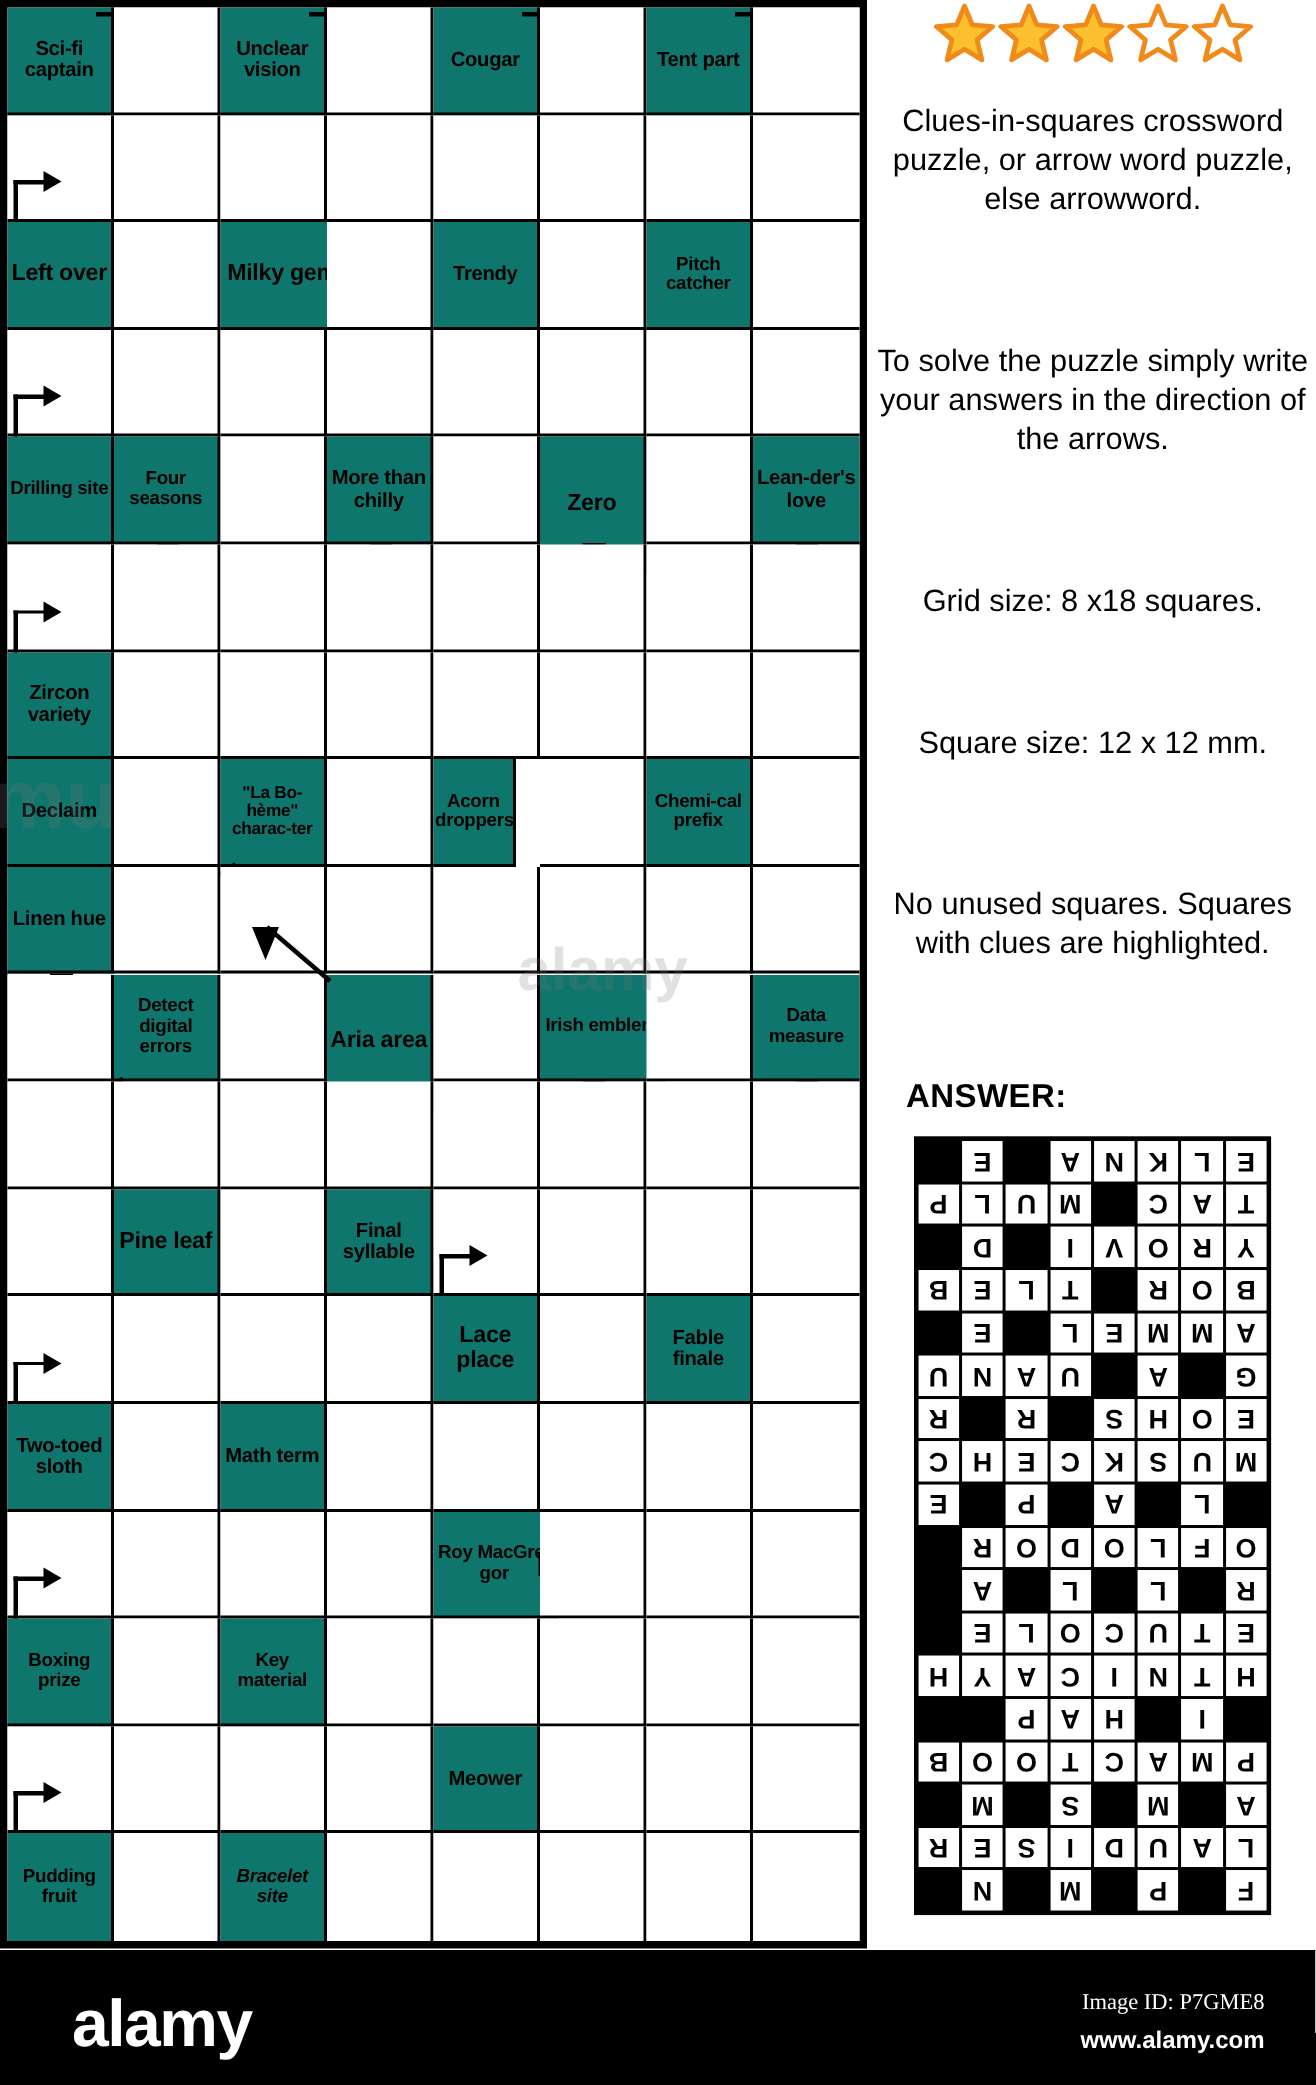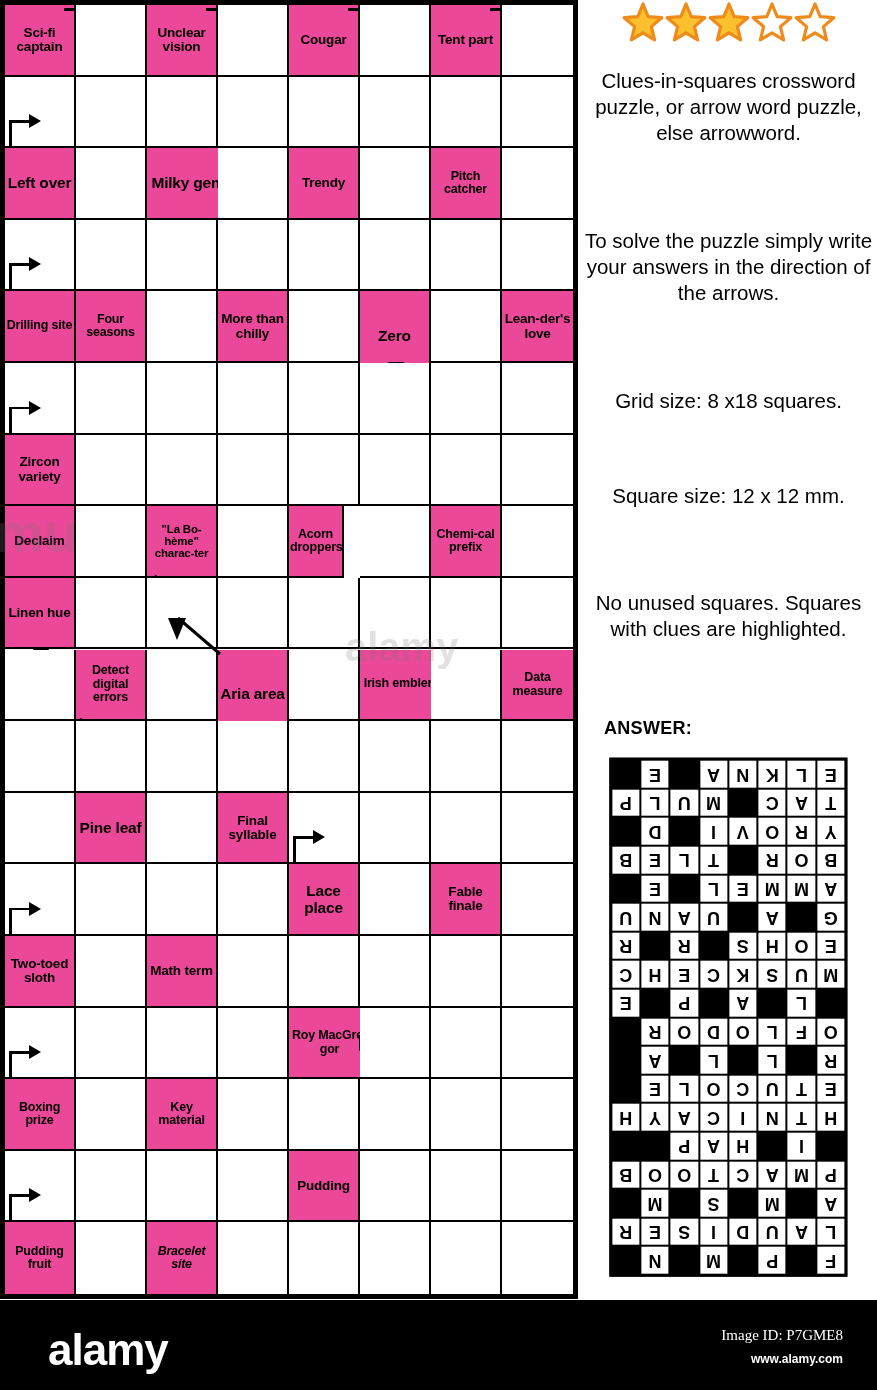--- a/index.html
+++ b/index.html
@@ -9,21 +9,21 @@
   #puzzle-grid{
     position:absolute;left:0;top:0;width:578px;height:1299px;
     border:5px solid #000;box-sizing:border-box;background:#fff;
   }
   .grid-inner{position:relative;width:100%;height:100%;}
   .cell{
     position:absolute;box-sizing:border-box;
     border-right:2px solid #000;border-bottom:2px solid #000;
     background:#ffffff;overflow:visible;
   }
-  .cell.clue{background:#ec4899;}
+  .cell.clue{background:#0f766e;}
   .cell .clue-text{
     position:absolute;left:1px;right:1px;top:50%;transform:translateY(-50%);
     text-align:center;font-weight:bold;line-height:1.06;
     color:#000;letter-spacing:-0.2px;
   }
   .fs-13{font-size:13.5px;}
   .fs-12{font-size:12.5px;}
   .fs-11{font-size:11.5px;}
   .fs-15{font-size:15.5px;}
 
@@ -55,21 +55,21 @@
   .desc{
     position:absolute;left:0;width:297px;text-align:center;
     font-size:20.5px;line-height:1.27;color:#000;
   }
   #desc-1{top:68px;}
   #desc-2{top:228px;}
   #desc-3{top:388px;}
   #desc-4{top:483px;}
   #desc-5{top:590px;}
   #answer-label{
-    position:absolute;left:24px;top:718px;font-size:18px;font-weight:bold;color:#000;
+    position:absolute;left:24px;top:718px;font-size:22px;font-weight:bold;color:#000;
     letter-spacing:0.3px;
   }
   
   #answer-grid{
     position:absolute;left:29px;top:758px;
     display:grid;grid-template-columns:repeat(8,29.3px);grid-auto-rows:28.6px;
     background:#000;border:2px solid #000;box-sizing:content-box;
     transform:rotate(180deg);
   }
   .acell{
@@ -79,21 +79,21 @@
   }
   .acell.blk{background:#000;}
 
   
   #footer-bar{position:absolute;left:0;top:1300px;width:877px;height:90px;background:#000;}
   #alamy-logo{
     position:absolute;left:48px;top:1325px;color:#fff;font-size:44px;font-weight:bold;
     font-family:"Liberation Sans",sans-serif;letter-spacing:-1px;
   }
   #image-id{position:absolute;right:34px;top:1327px;color:#fff;font-size:15px;font-family:"Liberation Serif",serif;}
-  #site-url{position:absolute;right:34px;top:1352px;color:#fff;font-size:12px;font-weight:bold;}
+  #site-url{position:absolute;right:34px;top:1352px;color:#fff;font-size:16px;font-weight:bold;}
   
   .wm{
     position:absolute;color:rgba(120,120,120,0.22);font-weight:bold;
     font-size:56px;pointer-events:none;user-select:none;font-family:"Liberation Sans",sans-serif;
   }
 </style>
 </head>
 <body>
 
 <div id="puzzle-grid">
@@ -374,21 +374,21 @@
       <div class="cell" style="left: 213px; top: 1074.17px; width: 71px; height: 71.6111px;"></div>
       <div class="cell" style="left: 284px; top: 1074.17px; width: 71px; height: 71.6111px;"></div>
       <div class="cell" style="left: 355px; top: 1074.17px; width: 71px; height: 71.6111px;"></div>
       <div class="cell" style="left: 426px; top: 1074.17px; width: 71px; height: 71.6111px;"></div>
       <div class="cell" style="left: 497px; top: 1074.17px; width: 71px; height: 71.6111px; border-right: none;"></div>
       <div class="cell" style="left: 0px; top: 1145.78px; width: 71px; height: 71.6111px;"></div>
       <div class="cell" style="left: 71px; top: 1145.78px; width: 71px; height: 71.6111px;"></div>
       <div class="cell" style="left: 142px; top: 1145.78px; width: 71px; height: 71.6111px;"></div>
       <div class="cell" style="left: 213px; top: 1145.78px; width: 71px; height: 71.6111px;"></div>
       <div class="cell clue" style="left: 284px; top: 1145.78px; width: 71px; height: 71.6111px;">
-        <div class="clue-text fs-13">Pudding</div>
+        <div class="clue-text fs-13">Meower</div>
       </div>
       <div class="arr arr-right" style="left: 354px; top: 1173.58px;"></div>
       <div class="cell" style="left: 355px; top: 1145.78px; width: 71px; height: 71.6111px;"></div>
       <div class="cell" style="left: 426px; top: 1145.78px; width: 71px; height: 71.6111px;"></div>
       <div class="cell" style="left: 497px; top: 1145.78px; width: 71px; height: 71.6111px; border-right: none;"></div>
       <div class="cell clue" style="left: 0px; top: 1217.39px; width: 71px; height: 71.6111px; border-bottom: none;">
         <div class="clue-text fs-12">Pudding fruit</div>
       </div>
       <div class="hook" style="left: 4px; top: 1189.39px;">
         <div style="position:absolute;left:0;top:0;width:2.5px;height:28px;background:#000"></div>

